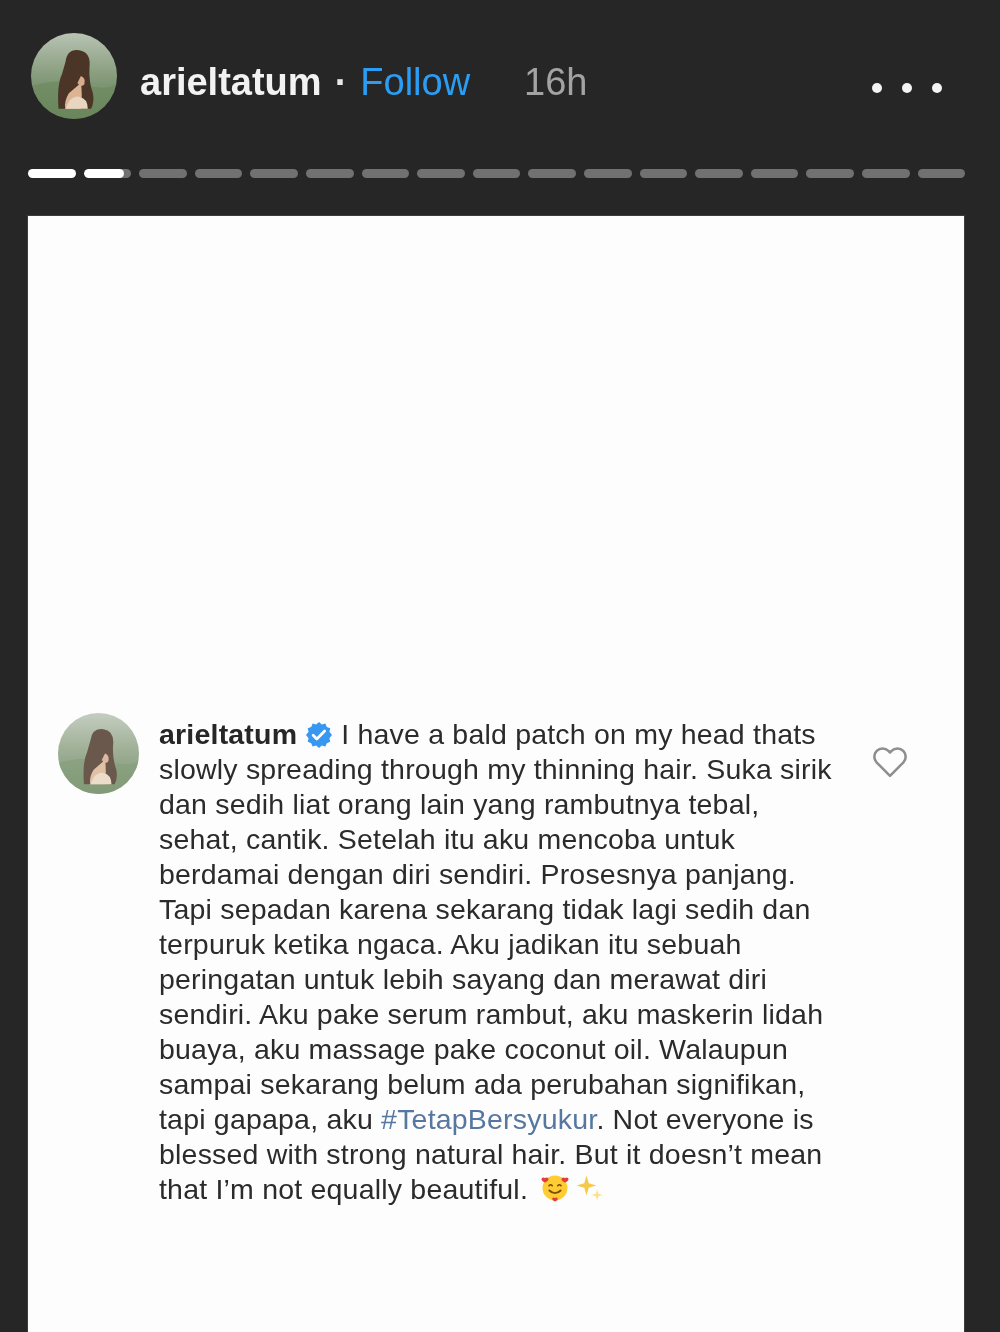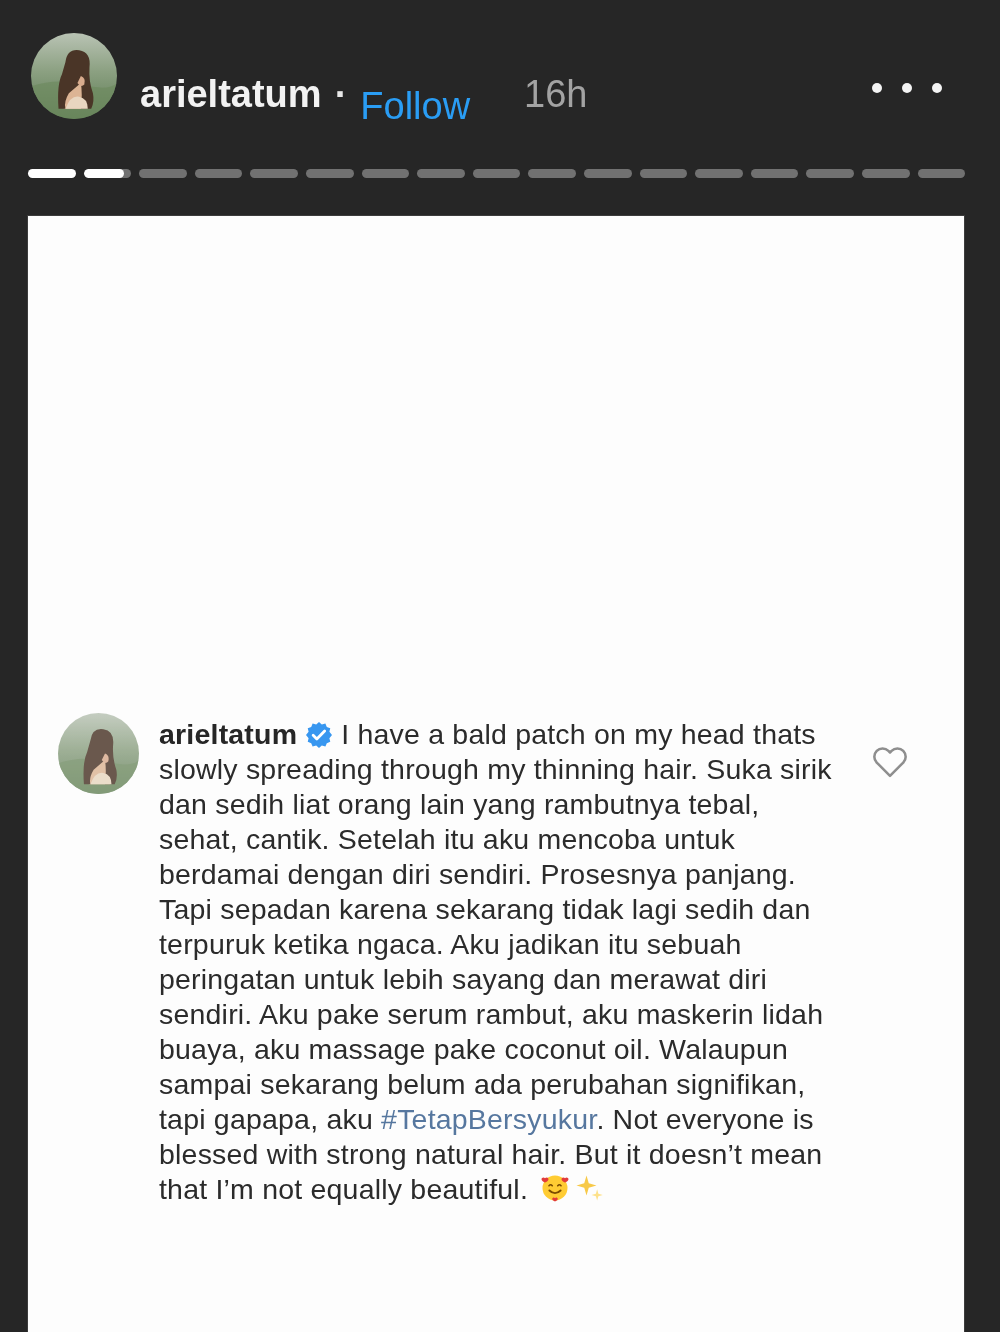--- a/index.html
+++ b/index.html
@@ -17,21 +17,21 @@
     width: 86px; height: 86px; border-radius: 50%;
     overflow: hidden; cursor: pointer;
   }
   .header-line {
     position: absolute; left: 140px; top: 60px;
     display: flex; align-items: center;
     font-size: 38px; line-height: 44px; white-space: nowrap;
   }
   .hdr-username { font-weight: 700; color: #f2f2f2; }
   .hdr-sep { color: #e8e8e8; font-weight: 700; margin: 0 13px; }
-  .hdr-follow { color: #2a9df4; font-weight: 500; cursor: pointer; margin-top: 24px; }
+  .hdr-follow { color: #2a9df4; font-weight: 500; cursor: pointer; }
   .hdr-time { color: #a3a3a3; font-weight: 400; margin-left: 54px; }
 
   .more-btn {
     position: absolute; left: 872px; top: 72px;
     width: 70px; height: 32px;
     display: flex; align-items: center; justify-content: space-between;
     cursor: pointer;
   }
   .more-btn i {
     width: 10px; height: 10px; border-radius: 50%;

